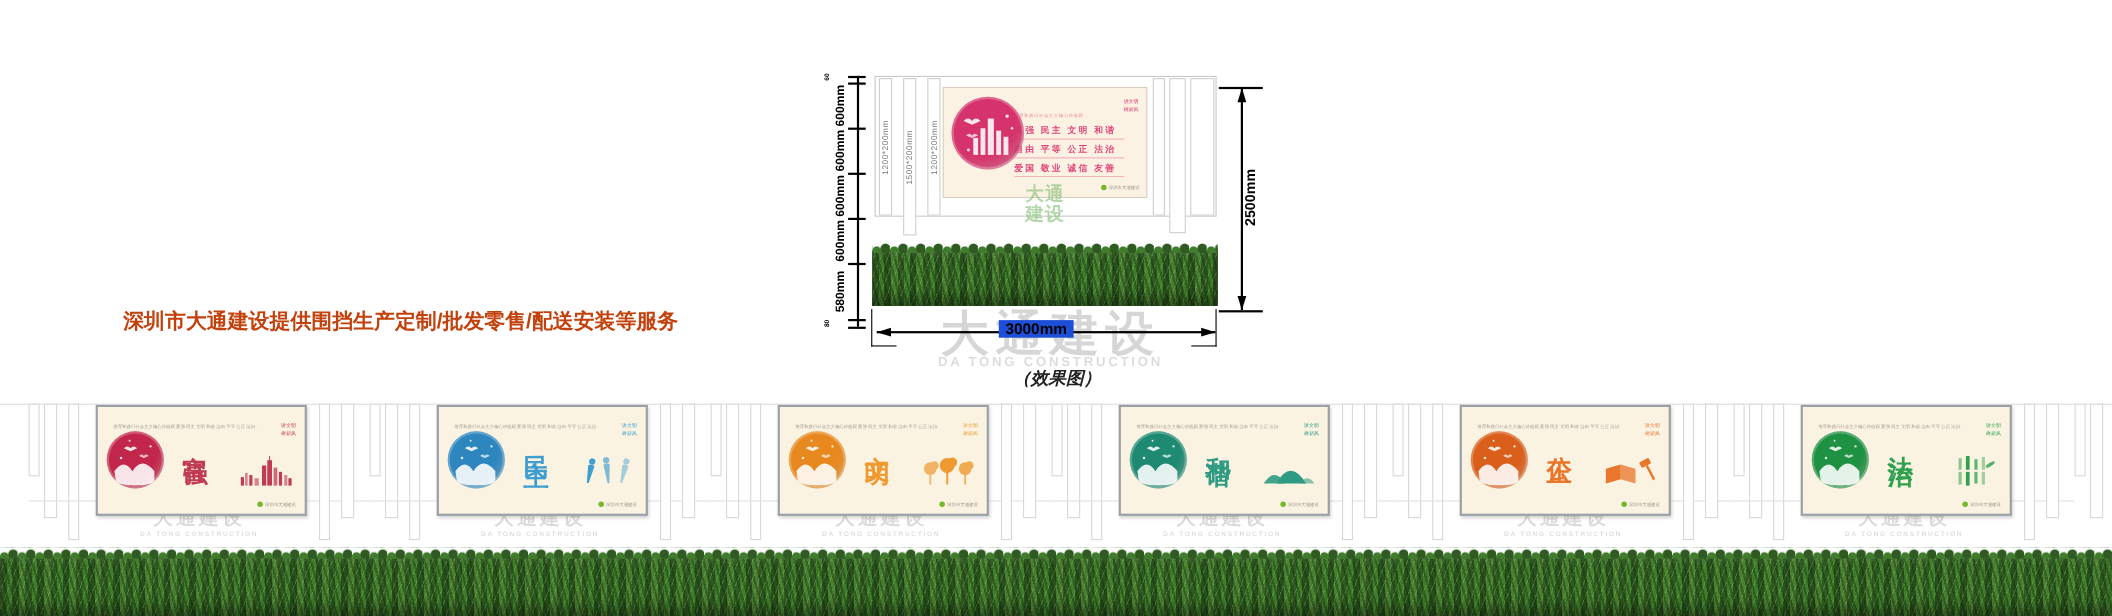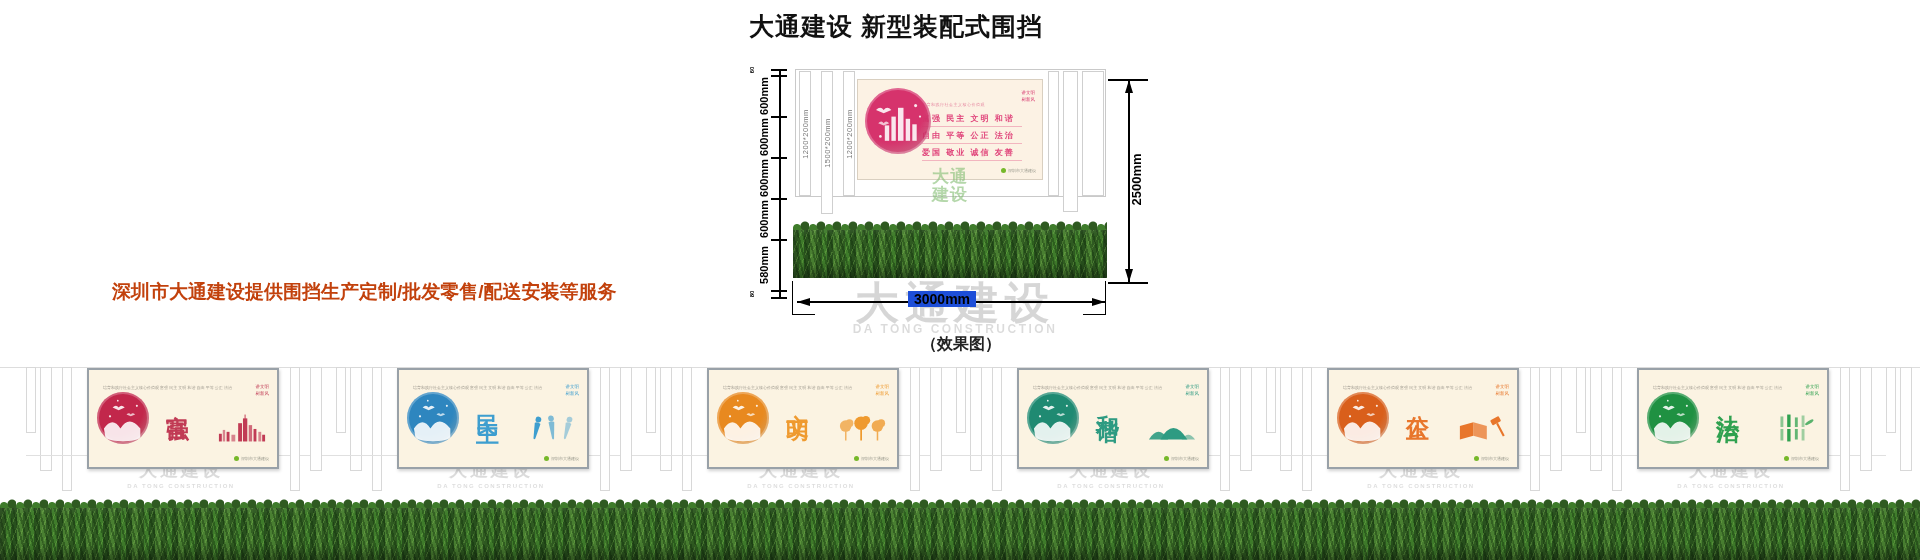--- a/index.html
+++ b/index.html
@@ -4,21 +4,21 @@
 <style>
   html,body{margin:0;padding:0;background:#fff;}
   .scene{position:relative;width:1920px;height:560px;background:#fff;overflow:hidden;
          font-family:"Liberation Sans","DejaVu Sans",sans-serif;color:#111;}
   .abs{position:absolute;}
 
   
   .title{left:596px;top:10px;width:600px;text-align:center;font-size:25px;font-weight:700;letter-spacing:1px;}
   .caption{font-weight:600;font-size:15px;text-align:center;color:#222;}
   .dim-caption{left:746px;top:46px;width:300px;}
-  .fx-caption{left:846px;top:334px;width:230px;font-size:16px;}
+  .fx-caption{left:846px;top:334px;width:230px;font-size:16px;font-style:italic;}
 
   
   .promo{top:279px;font-size:19px;font-weight:700;white-space:nowrap;}
   .promo-left{left:112px;color:var(--promo-left,#f86e08);}
   .promo-right{left:1181px;color:var(--promo-right,#f9860a);}
 
   
   .wall{left:795px;top:69px;width:311px;height:128px;background:#fff;border:1px solid #c9c9c9;box-sizing:border-box;}
   .dpost{background:#fff;border:1px solid #cfcfcf;box-sizing:border-box;z-index:2;}
   .dpost .plabel{position:absolute;top:50%;left:50%;transform:translate(-50%,-50%) rotate(-90deg);
@@ -114,21 +114,20 @@
   .mod-wm{position:absolute;left:0;top:96px;width:310px;text-align:center;color:rgba(0,0,0,.14);z-index:2;}
   .mod-wm .cn{font-size:18px;font-weight:700;letter-spacing:3px;}
   .mod-wm .en{font-size:6px;font-weight:700;letter-spacing:1.5px;margin-top:1px;}
   .edge-post{z-index:1;}
 </style>
 </head>
 <body>
 
 <div class="scene">
 
-  <div class="abs title">大通建设 新型装配式围挡</div>
 
   <div class="abs promo promo-left" style="color: #c2410c;">深圳市大通建设提供围挡生产定制/批发零售/配送安装等服务</div>
 
   <div class="abs vline" style="left:779px;top:69px;height:228px;"></div>
   <div class="abs tick" style="left:771px;top:69px;"></div>
   <div class="abs tick" style="left:771px;top:75px;"></div>
   <div class="abs tick" style="left:771px;top:116px;"></div>
   <div class="abs tick" style="left:771px;top:157px;"></div>
   <div class="abs tick" style="left:771px;top:198px;"></div>
   <div class="abs tick" style="left:771px;top:239px;"></div>

